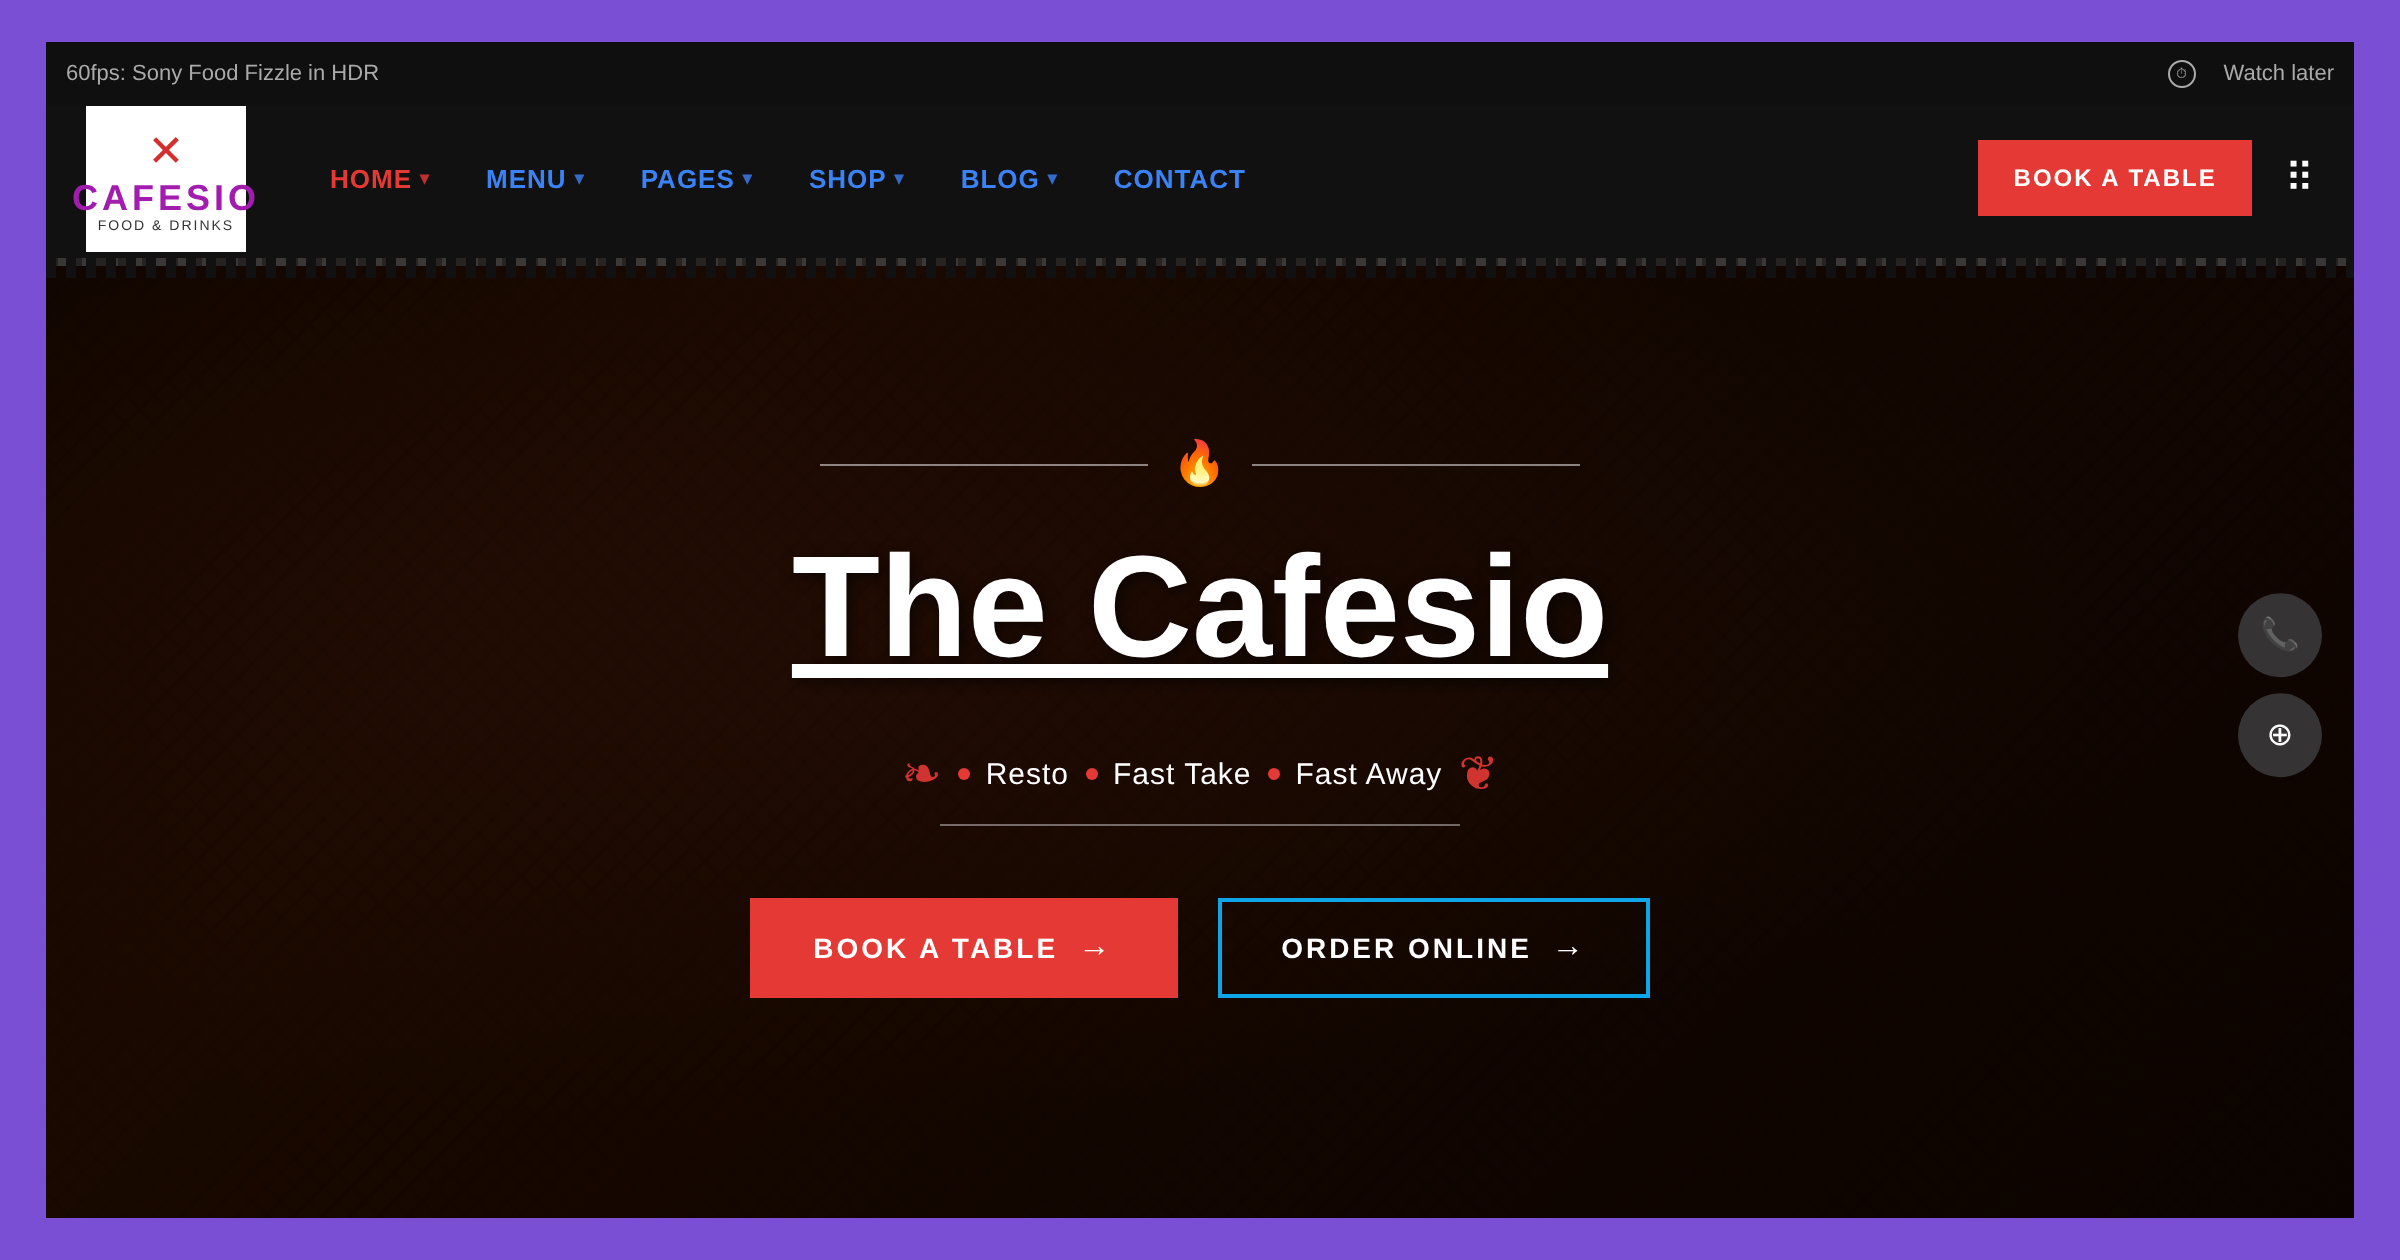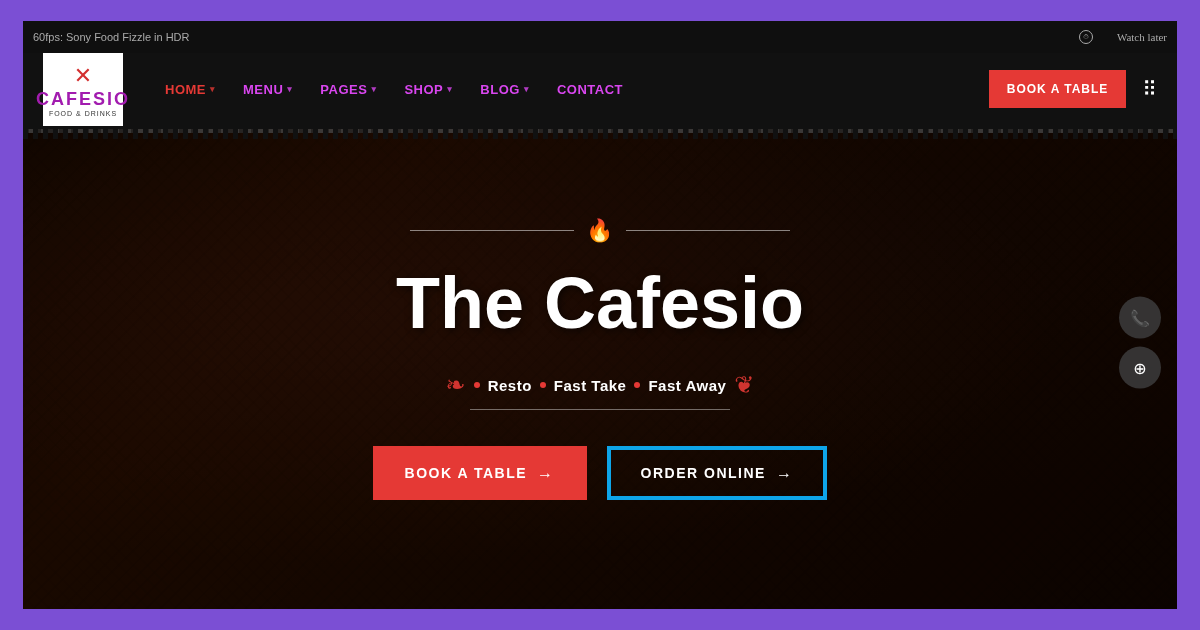--- a/index.html
+++ b/index.html
@@ -76,22 +76,21 @@
       padding: 16px 10px;
       font-size: 11px;
       color: #aaa;
       z-index: 100;
     }
 
     .yt-bar-right {
       margin-left: auto;
       display: flex;
       align-items: center;
-      gap: 24px;
-      font-family: Liberation Serif, serif;
+      gap: 14px;
     }
 
     .yt-clock-icon {
       width: 14px;
       height: 14px;
       border-radius: 50%;
       border: 1.5px solid #aaa;
       display: inline-flex;
       align-items: center;
       justify-content: center;
@@ -163,21 +162,21 @@
     }
 
     .nav-links {
       display: flex;
       align-items: flex-end;
       gap: 4px;
       flex: 1;
     }
 
     .nav-item {
-      color: #d946ef;
+      color: #3b82f6;
       font-size: 13px;
       font-weight: 600;
       text-transform: uppercase;
       letter-spacing: 0.5px;
       padding: 8px 12px;
       cursor: pointer;
       display: flex;
       align-items: center;
       gap: 4px;
       white-space: nowrap;
@@ -247,20 +246,21 @@
     }
 
     .hero-title {
       color: white;
       font-size: 72px;
       font-weight: 900;
       text-align: center;
       line-height: 1.1;
       margin-bottom: 28px;
       text-shadow: 2px 2px 8px rgba(0,0,0,0.6);
+      text-decoration: underline;
     }
 
     .cuisine-tags {
       display: flex;
       align-items: center;
       gap: 8px;
       margin-bottom: 10px;
     }
 
     .ornament {
@@ -272,21 +272,21 @@
     .tag-dot {
       width: 6px;
       height: 6px;
       border-radius: 50%;
       background: #e53935;
     }
 
     .tag-label {
       color: white;
       font-size: 15px;
-      font-weight: 700;
+      font-weight: 400;
       letter-spacing: 0.5px;
     }
 
     .cuisine-underline {
       width: 260px;
       height: 1px;
       background: rgba(255,255,255,0.4);
       margin-bottom: 36px;
     }
 
@@ -306,21 +306,21 @@
       letter-spacing: 1.5px;
       cursor: pointer;
       display: flex;
       align-items: center;
       gap: 10px;
     }
 
     .btn-order {
       background: transparent;
       color: white;
-      border: 4px solid #0ea5e9;
+      border: 2px solid #0ea5e9;
       padding: 14px 30px;
       font-size: 14px;
       font-weight: 700;
       text-transform: uppercase;
       letter-spacing: 1.5px;
       cursor: pointer;
       display: flex;
       align-items: center;
       gap: 10px;
     }

